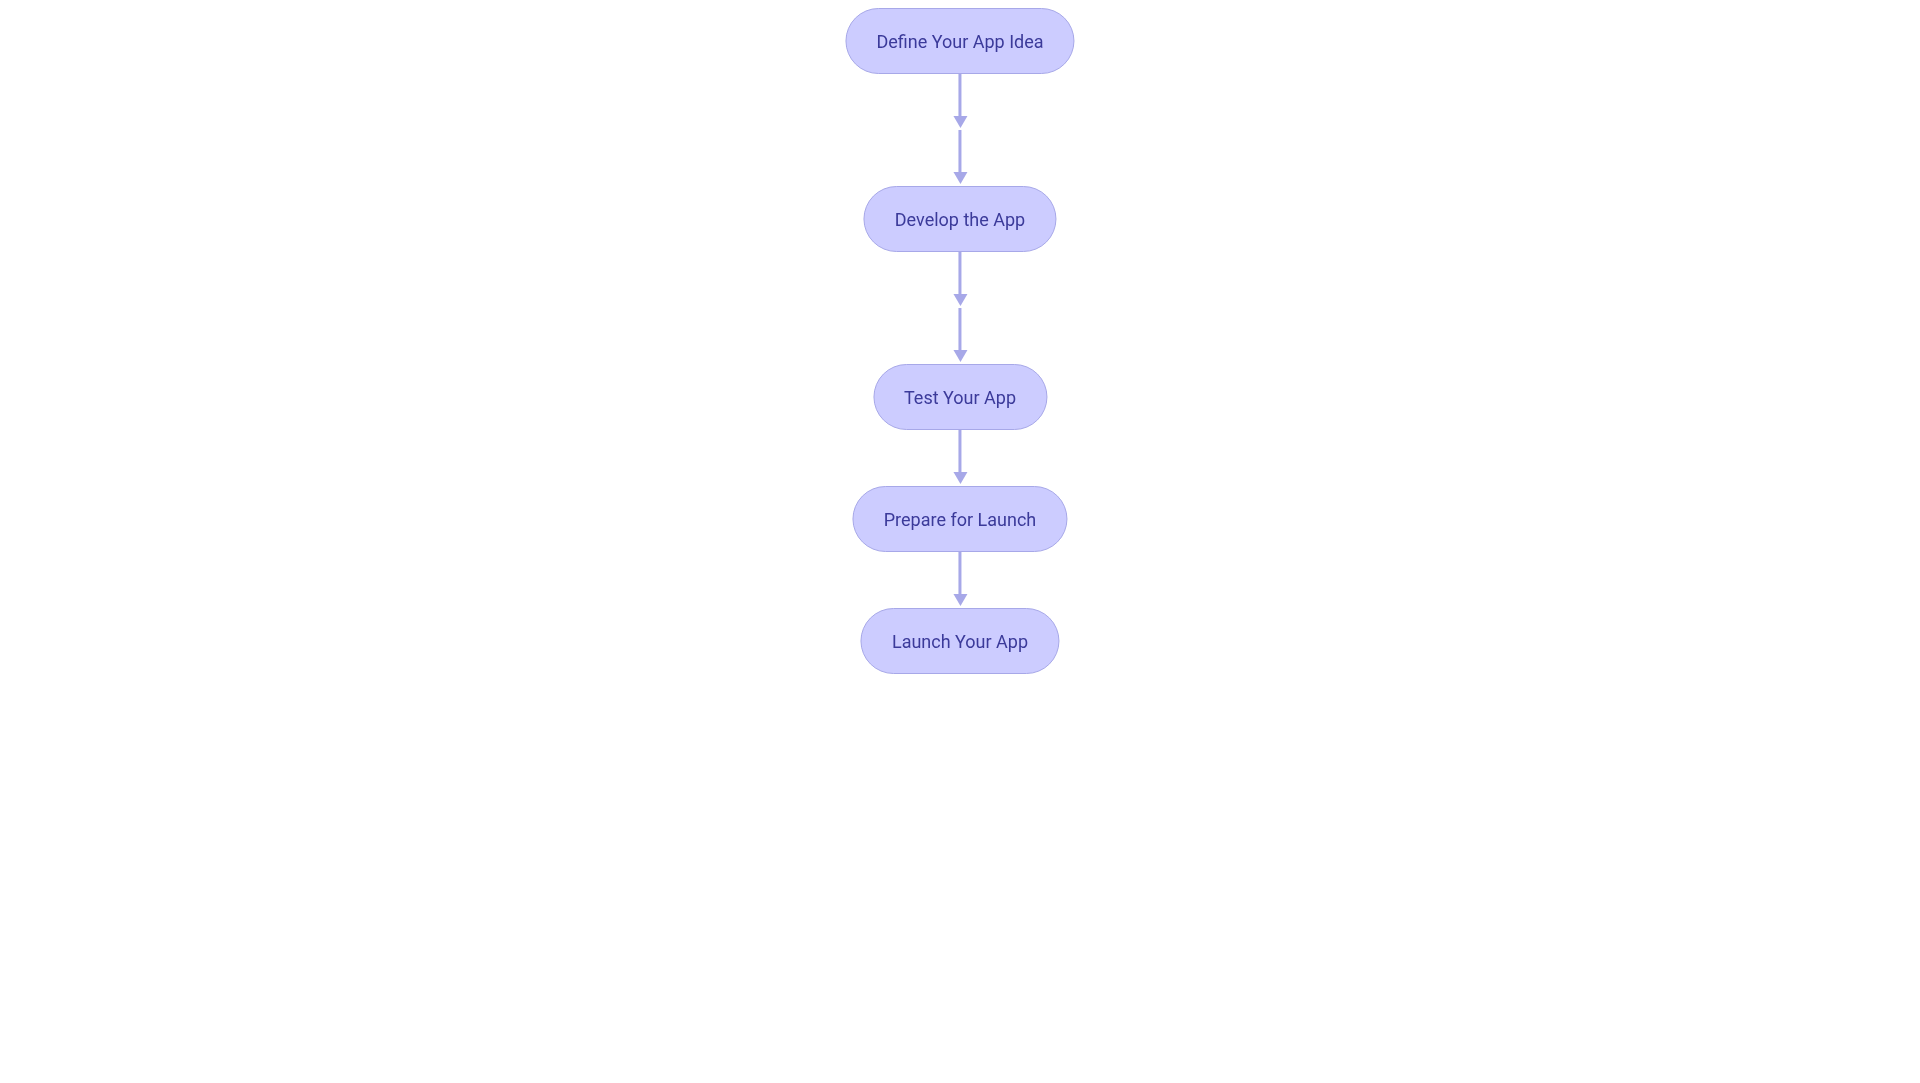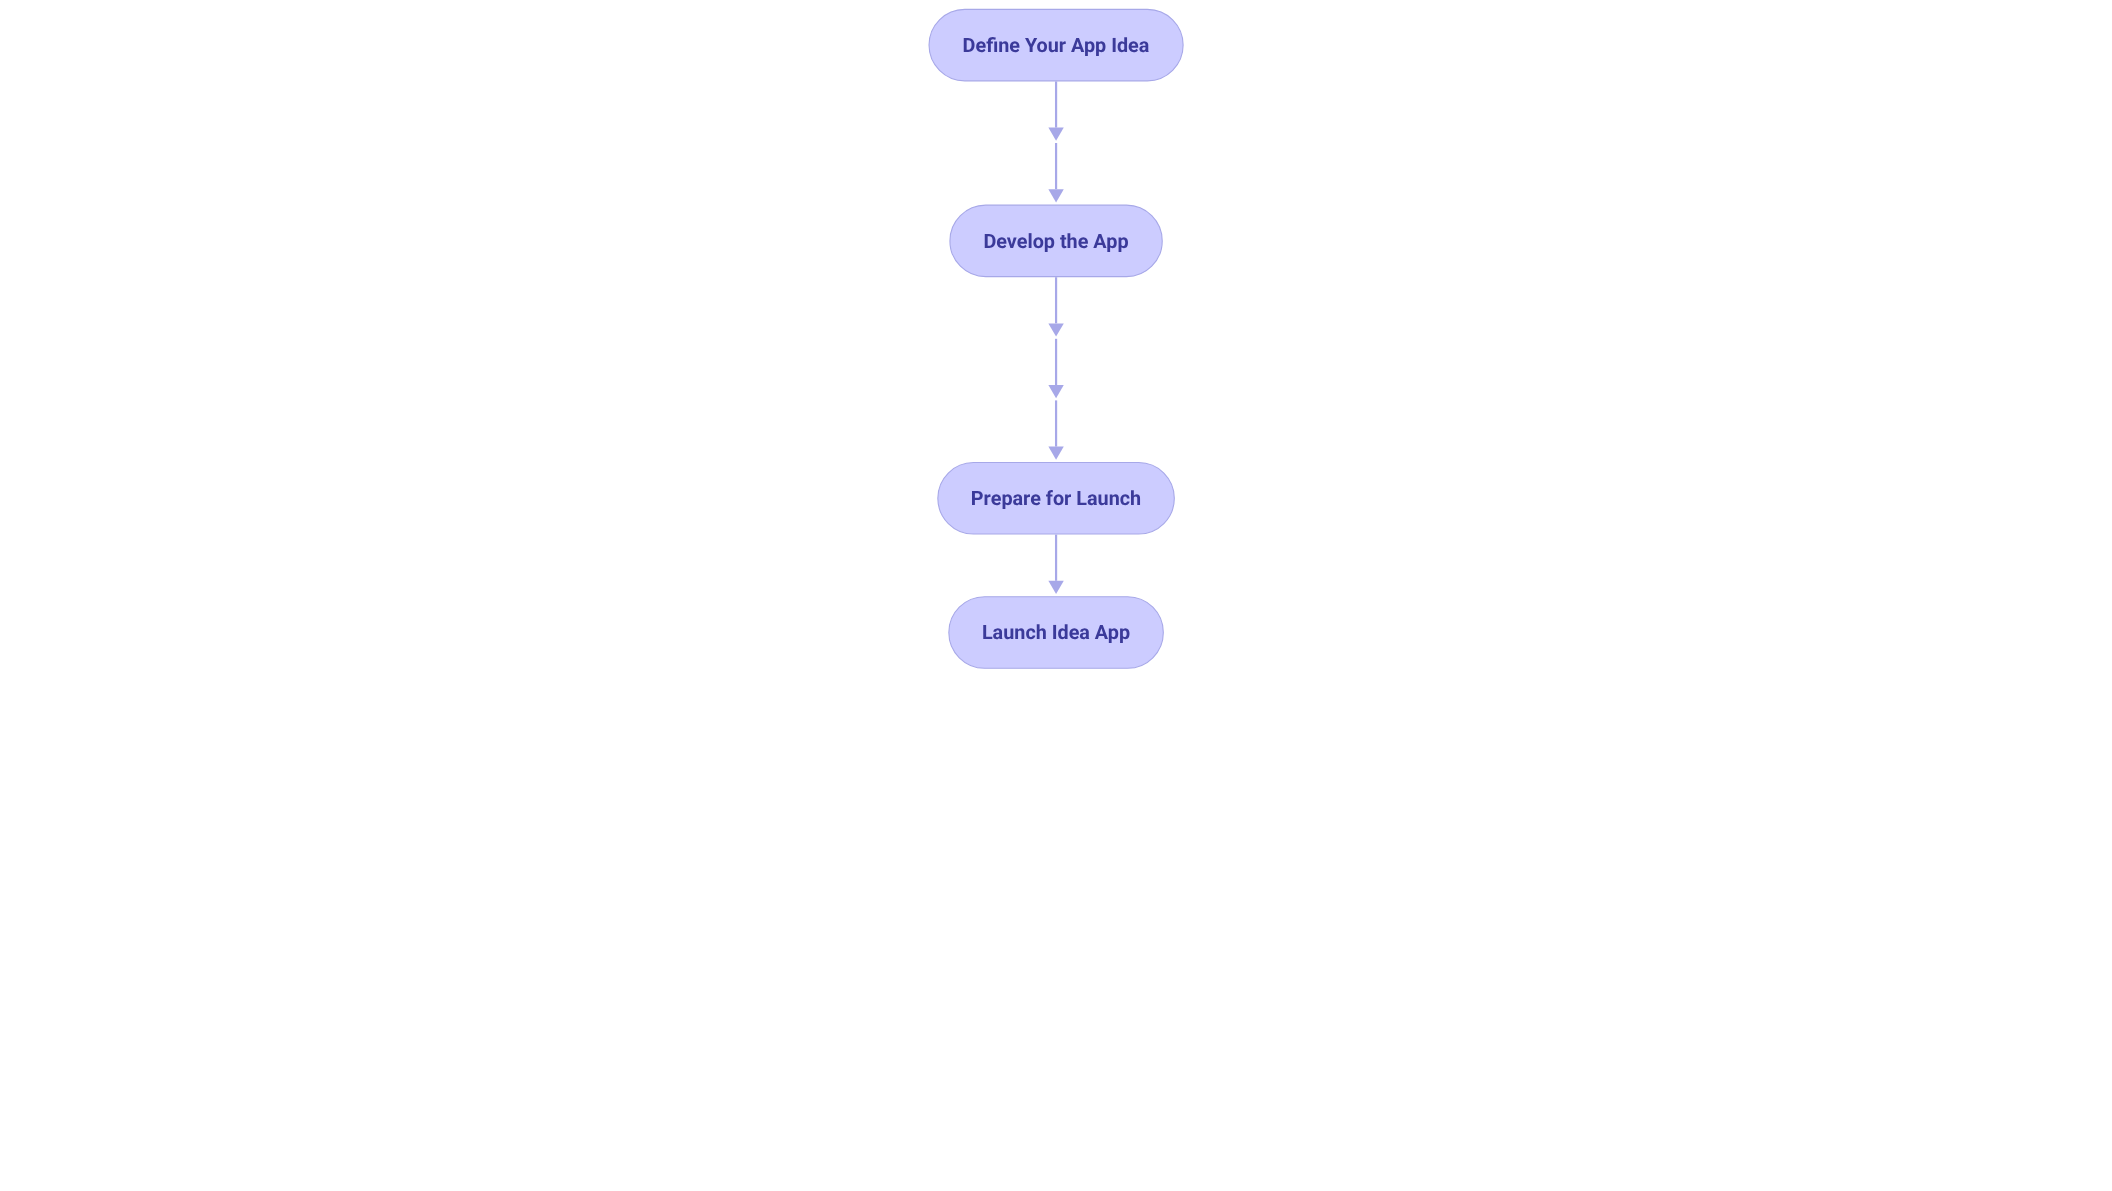--- a/index.html
+++ b/index.html
@@ -1,19 +1,18 @@
 <!DOCTYPE html>
 <html><head>
   <meta charset="utf-8">
   <style>
     * {
       margin: 0;
       padding: 0;
       box-sizing: border-box;
-      font-weight: bold;
     }
     body {
       width: 1920px;
       height: 1083px;
       background: #ffffff;
       font-family: -apple-system, BlinkMacSystemFont, "Segoe UI", Roboto, Helvetica, Arial, sans-serif;
       position: relative;
     }
     .flowchart {
       position: absolute;
@@ -82,30 +81,33 @@
   <div class="arrow-wrap">
     <div class="arrow-line"></div>
     <div class="arrow-head"></div>
   </div>
 
   <div class="arrow-wrap">
     <div class="arrow-line"></div>
     <div class="arrow-head"></div>
   </div>
 
+  <div class="node">
+    <span>Test Your App</span>
+  </div>
   <div class="arrow-wrap">
     <div class="arrow-line"></div>
     <div class="arrow-head"></div>
   </div>
 
   <div class="node">
     <span>Prepare for Launch</span>
   </div>
   <div class="arrow-wrap">
     <div class="arrow-line"></div>
     <div class="arrow-head"></div>
   </div>
 
   <div class="node">
-    <span>Launch Idea App</span>
+    <span>Launch Your App</span>
   </div>
 
 </div>
 
 </body></html>

